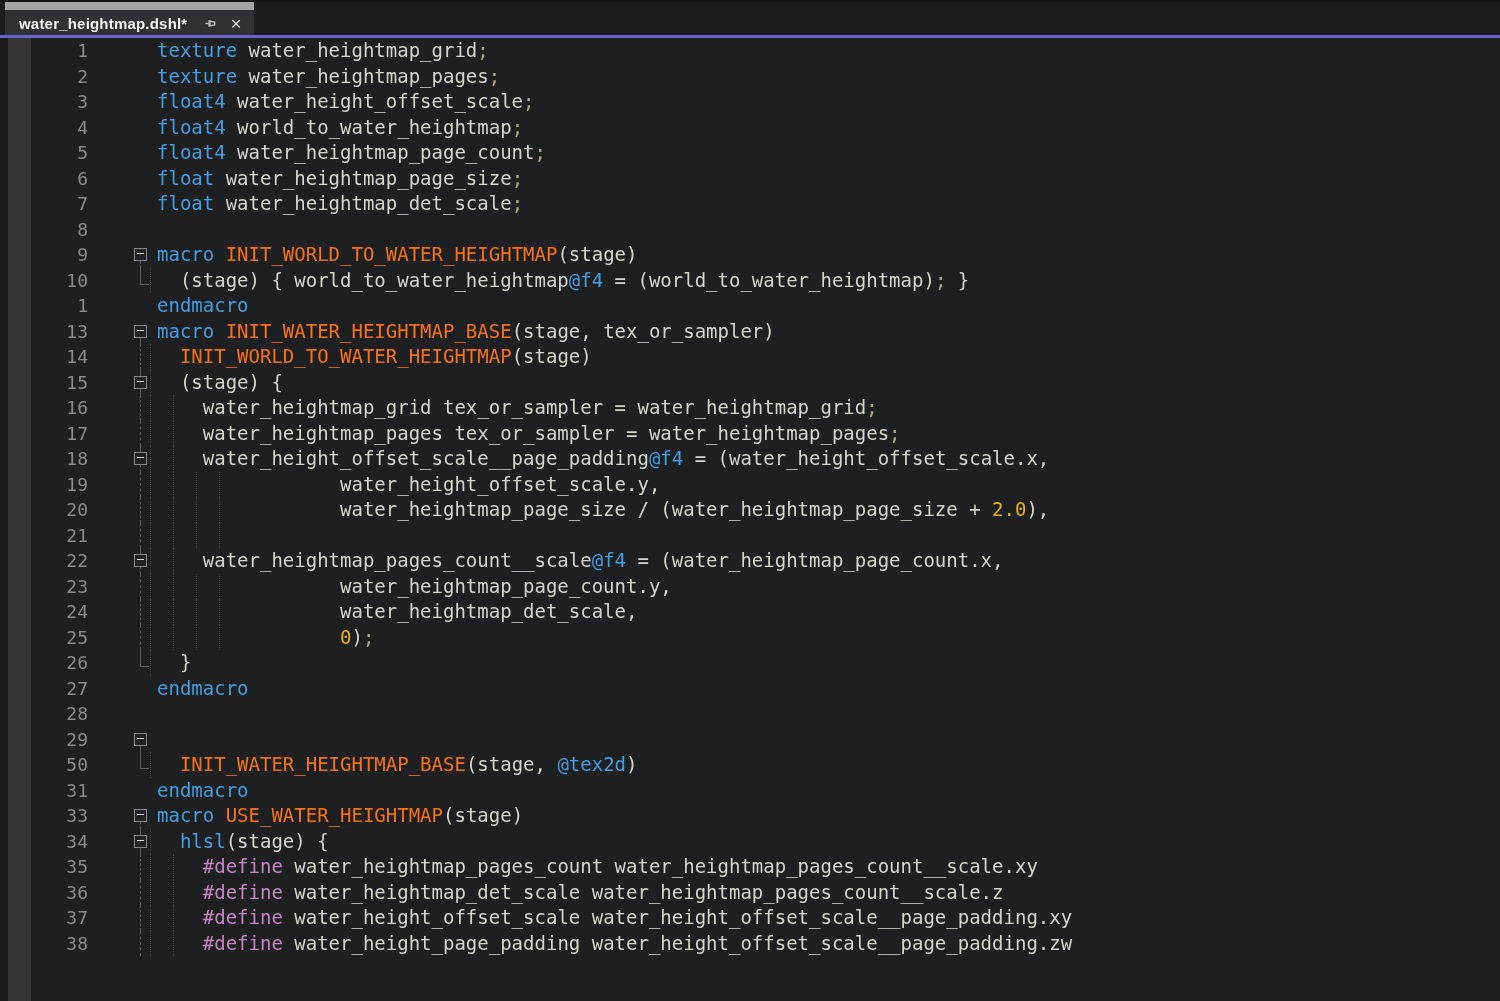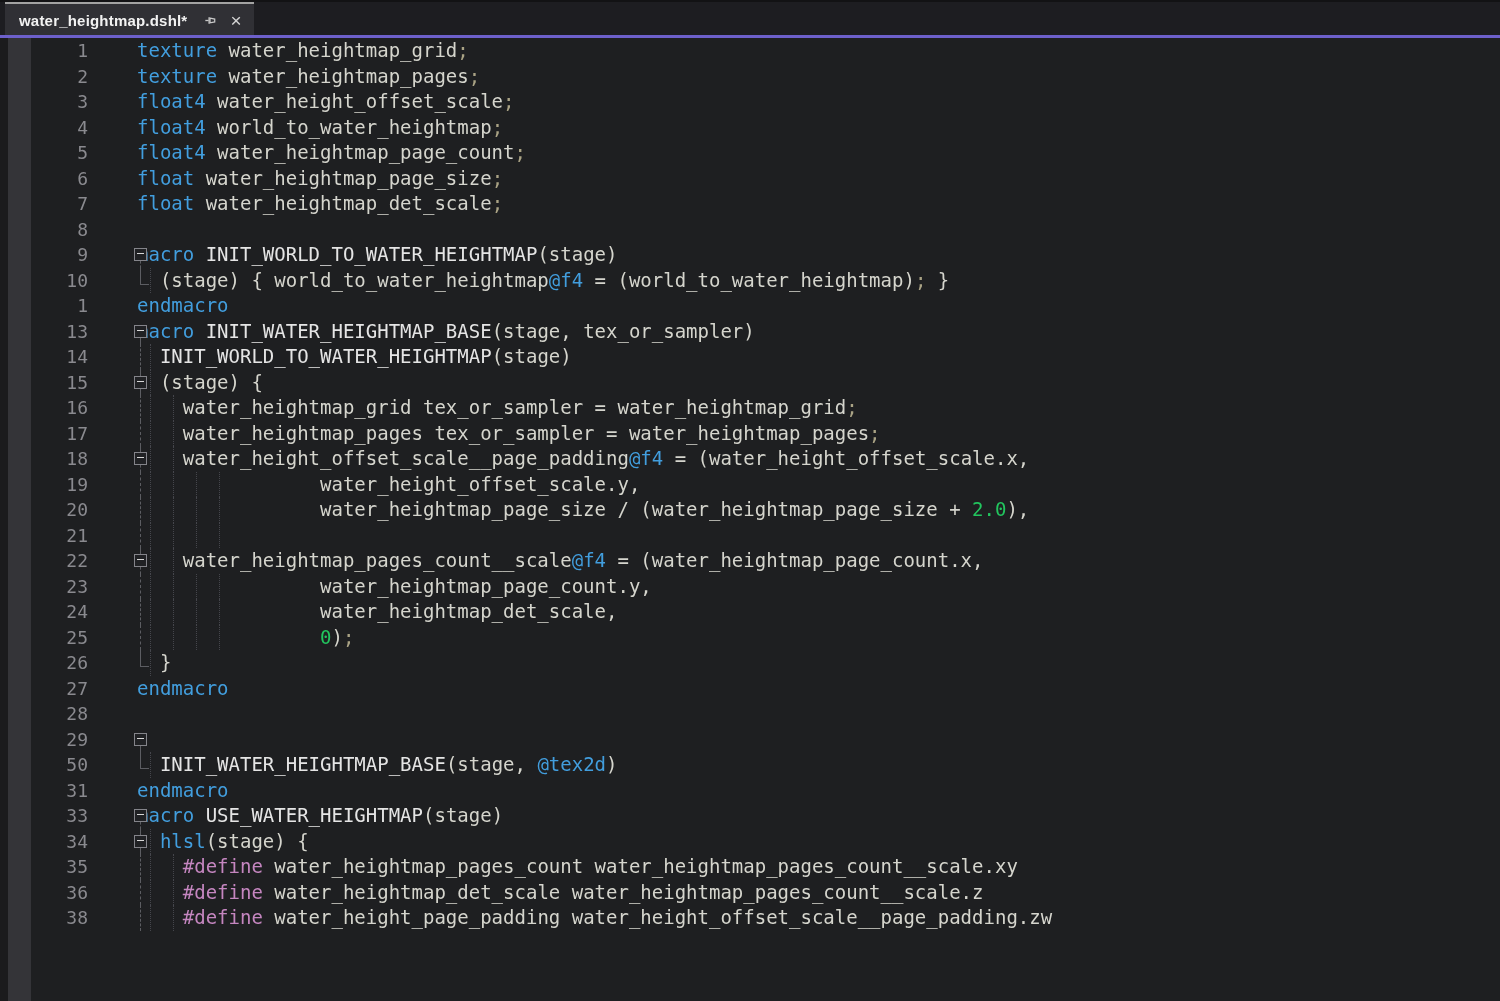--- a/index.html
+++ b/index.html
@@ -1,39 +1,39 @@
 <!DOCTYPE html>
 <html><head>
 <meta charset="utf-8">
 <style>
   html,body{margin:0;padding:0;background:#1d1d1f;width:1500px;height:1001px;overflow:hidden;}
   .app{position:relative;width:1500px;height:1001px;font-family:"DejaVu Sans Mono",monospace;}
 
   
   .tabbar{position:absolute;top:0;left:0;right:0;height:35px;background:#1d1d21;border-top:2px solid #121214;box-sizing:border-box;}
   .purple-rule{position:absolute;top:35px;left:0;right:0;height:3px;background:#6d60cb;z-index:3;}
-  .tab{position:absolute;left:5px;top:0;height:35px;background:#303035;border-top:2px solid #a3a3a3;box-sizing:border-box;display:flex;align-items:center;padding:0 12px 0 14px;}
+  .tab{position:absolute;left:5px;top:0;height:35px;background:#303035;border-top:8px solid #a3a3a3;box-sizing:border-box;display:flex;align-items:center;padding:0 12px 0 14px;}
   .tab-title{color:#f2f2f2;font-family:"Liberation Sans",sans-serif;font-size:15px;font-weight:700;letter-spacing:.2px;white-space:pre;}
   .tab-pin{margin-left:16px;display:flex;align-items:center;}
   .tab-close{margin-left:12px;color:#d4d4d4;font-family:"Liberation Sans",sans-serif;font-size:19px;line-height:19px;}
 
   
   .editor{position:absolute;top:38px;left:0;right:0;bottom:0;background:#1e1f21;}
   .left-edge{position:absolute;left:0;top:0;width:8px;height:100%;background:#1b1b1d;}
   .indicator-margin{position:absolute;left:8px;top:0;width:23px;height:100%;background:#343438;}
   #lines{position:absolute;top:0;left:0;right:0;}
   .line{position:relative;height:25.5px;}
   .lnum{position:absolute;left:30px;width:58px;text-align:right;color:#8a8a8f;font-size:18px;line-height:25.5px;}
-  .codetext{position:absolute;left:137px;top:0;white-space:pre;font-size:19px;line-height:25.5px;}
+  .codetext{position:absolute;left:157px;top:0;white-space:pre;font-size:19px;line-height:25.5px;}
 
   
   .tk-k{color:#429ede}        
   .tk-p{color:#d5d5cd}        
-  .tk-m{color:#e5e5e5}        
-  .tk-n{color:#22c55e}        
+  .tk-m{color:#f97316}        
+  .tk-n{color:#eab308}        
   .tk-d{color:#c586c0}        
   .tk-x{color:#aaa385}        
 
   
   .fold-box{position:absolute;left:134px;top:6px;width:11px;height:11px;border:1px solid #84848a;background:#202124;z-index:2;}
   .fold-box::after{content:"";position:absolute;left:2px;right:2px;top:4px;height:1px;background:#d6d6d6;}
   .fold-head{position:absolute;left:140px;top:0;height:6px;width:0;border-left:1px dashed #5c5d62;}
   .fold-tail{position:absolute;left:140px;top:19px;bottom:0;width:0;border-left:1px dashed #5c5d62;}
   .fold-vbar{position:absolute;left:140px;top:0;bottom:0;width:0;border-left:1px dashed #5c5d62;}
   .fold-end{position:absolute;left:140px;top:0;height:16px;width:8px;border-left:1px solid #5c5d62;border-bottom:1px solid #5c5d62;}
@@ -267,20 +267,27 @@
           <span class="codetext"><span class="tk-p">    </span><span class="tk-d">#define</span><span class="tk-p"> water_heightmap_pages_count water_heightmap_pages_count__scale.xy</span></span>
         </div>
         <div class="line">
           <span class="lnum">36</span>
           <div class="fold-vbar"></div>
           <div class="iguide" style="left: 150px;"></div>
           <div class="iguide" style="left: 172.88px;"></div>
           <span class="codetext"><span class="tk-p">    </span><span class="tk-d">#define</span><span class="tk-p"> water_heightmap_det_scale water_heightmap_pages_count__scale.z</span></span>
         </div>
         <div class="line">
+          <span class="lnum">37</span>
+          <div class="fold-vbar"></div>
+          <div class="iguide" style="left: 150px;"></div>
+          <div class="iguide" style="left: 172.88px;"></div>
+          <span class="codetext"><span class="tk-p">    </span><span class="tk-d">#define</span><span class="tk-p"> water_height_offset_scale water_height_offset_scale__page_padding.xy</span></span>
+        </div>
+        <div class="line">
           <span class="lnum">38</span>
           <div class="fold-vbar"></div>
           <div class="iguide" style="left: 150px;"></div>
           <div class="iguide" style="left: 172.88px;"></div>
           <span class="codetext"><span class="tk-p">    </span><span class="tk-d">#define</span><span class="tk-p"> water_height_page_padding water_height_offset_scale__page_padding.zw</span></span>
         </div>
       </div>
   </div>
 
 </div>

